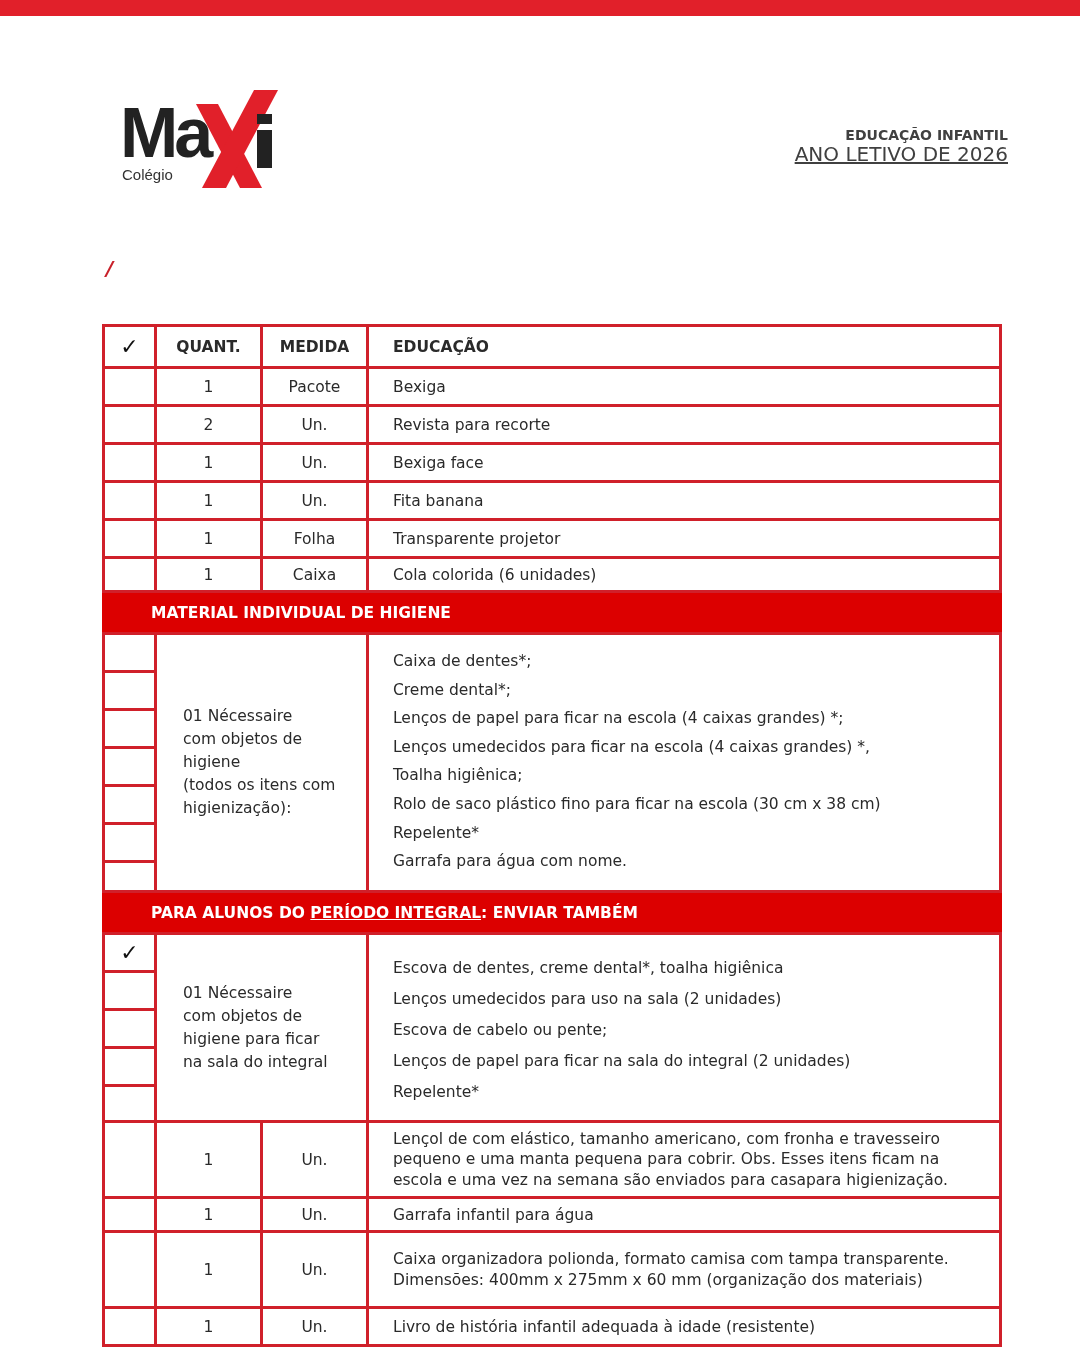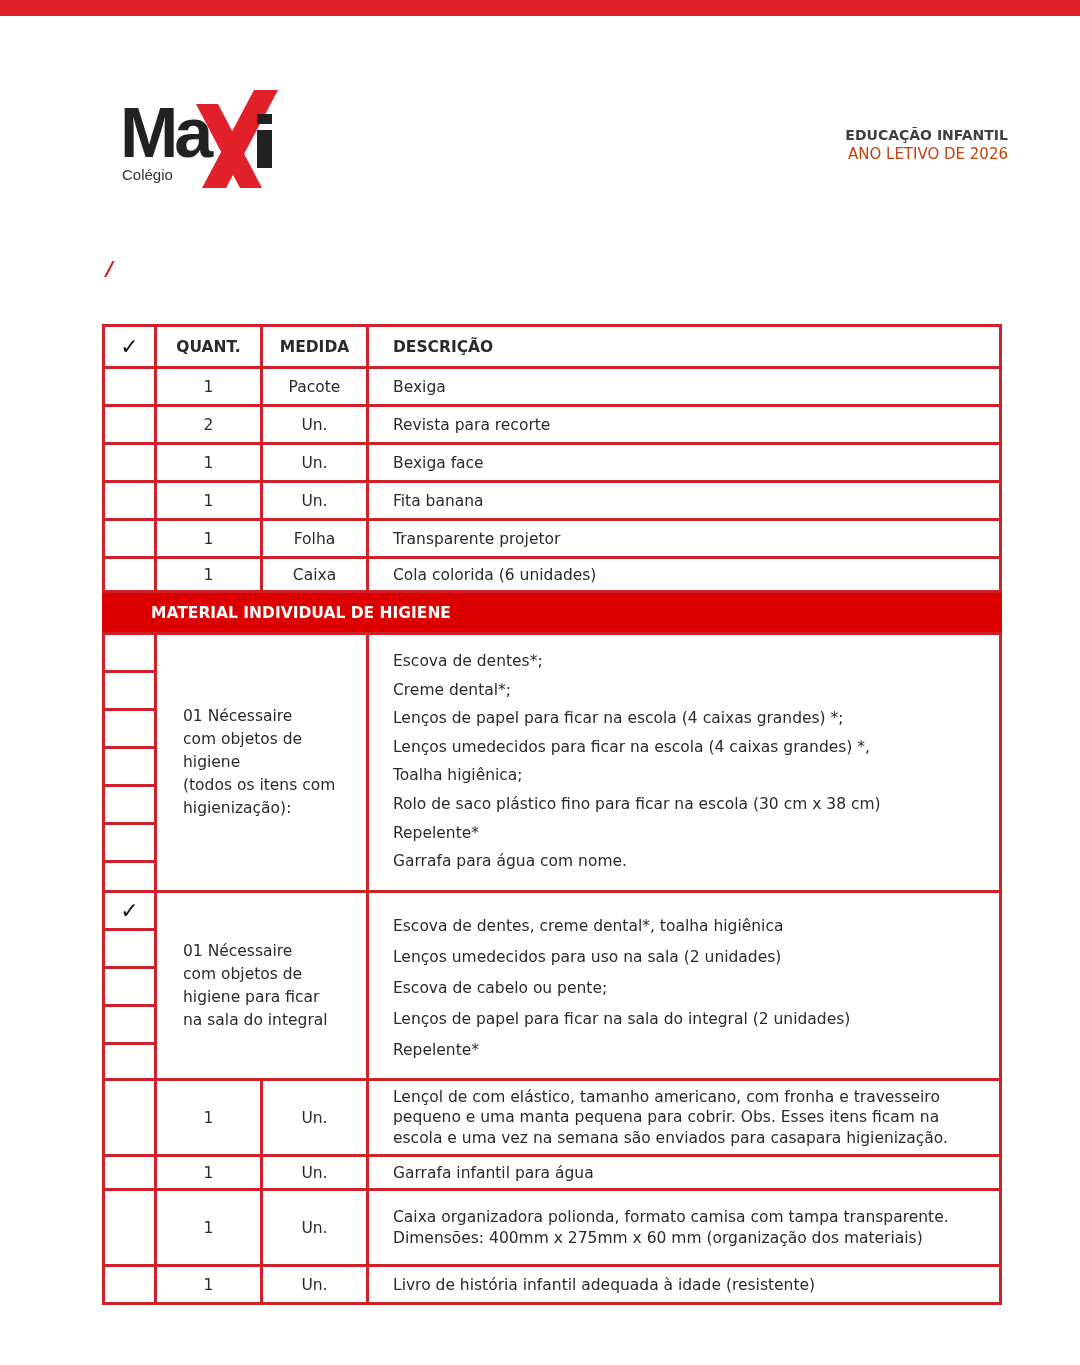--- a/index.html
+++ b/index.html
@@ -13,21 +13,21 @@
     .logo { position: absolute; left: 118px; top: 90px; width: 165px; height: 100px; }
     .logo .ma { position: absolute; left: 2px; top: 8px; font-family: "Liberation Sans", sans-serif; font-weight: bold; font-size: 70px; letter-spacing: -4px; color: #222; line-height: 70px; }
     .logo .xsvg { position: absolute; left: 72px; top: 0; }
     .logo .i { position: absolute; left: 139px; top: 24px; width: 15px; height: 54px; }
     .logo .i .dot { position:absolute; left:0; top:0; width:15px; height:10px; background:#222; }
     .logo .i .stem { position:absolute; left:0; top:16px; width:15px; height:38px; background:#222; }
     .logo .colegio { position: absolute; left: 4px; top: 76px; font-family: "Liberation Sans", sans-serif; font-size: 15px; color: #333; }
 
     .hdr-right { position: absolute; right: 72px; top: 126px; text-align: right; line-height: 19px; }
     .hdr-right .l1 { font-weight: bold; font-size: 14px; color: #404040; }
-    .hdr-right .l2 { font-size: 15px; color: #c2410c; }
+    .hdr-right .l2 { font-size: 20px; color: #404040; text-decoration: underline; }
 
     .slash { position: absolute; left: 106px; top: 256px; color: #c8202a; font-weight: bold; font-style: italic; font-size: 20px; }
 
     table.list {
       position: absolute; left: 102px; top: 324px; width: 900px;
       border-collapse: collapse; border: 3px solid #d0202a;
       font-size: 15.5px; color: #2a2a2a;
     }
     table.list td, table.list th { border: 3px solid #d0202a; }
     .col-check { width: 52px; }
@@ -87,21 +87,21 @@
     <col class="col-check">
       <col class="col-qty">
       <col class="col-med">
       <col>
   </colgroup>
   <tbody>
       <tr>
     <th class="check">✓</th>
     <th>QUANT.</th>
     <th>MEDIDA</th>
-    <th class="desc">DESCRIÇÃO</th>
+    <th class="desc">EDUCAÇÃO</th>
   </tr>
   <tr class="r38">
     <td></td>
     <td class="c">1</td>
     <td class="c">Pacote</td>
     <td class="d">Bexiga</td>
   </tr>
   <tr class="r38">
     <td></td>
     <td class="c">2</td>
@@ -149,31 +149,34 @@
       </div>
     </td>
     <td colspan="2" class="mergedlabel">
       <div>01 Nécessaire</div>
       <div>com objetos de</div>
       <div>higiene</div>
       <div>(todos os itens com</div>
       <div>higienização):</div>
     </td>
     <td class="biglist">
-      <div>Escova de dentes*;</div>
+      <div>Caixa de dentes*;</div>
       <div>Creme dental*;</div>
       <div>Lenços de papel para ficar na escola (4 caixas grandes) *;</div>
       <div>Lenços umedecidos para ficar na escola (4 caixas grandes) *,</div>
       <div>Toalha higiênica;</div>
       <div>Rolo de saco plástico fino para ficar na escola (30 cm x 38 cm)</div>
       <div>Repelente*</div>
       <div>Garrafa para água com nome.</div>
     </td>
   </tr>
 
+  <tr class="section">
+    <td colspan="4"><span>PARA ALUNOS DO </span><u>PERÍODO INTEGRAL</u><span>: ENVIAR TAMBÉM</span></td>
+  </tr>
   <tr>
     <td class="boxcell">
       <div class="boxstack">
         <div class="chk">✓</div>
         <div></div>
         <div></div>
         <div></div>
         <div style="height:33px"></div>
       </div>
     </td>

